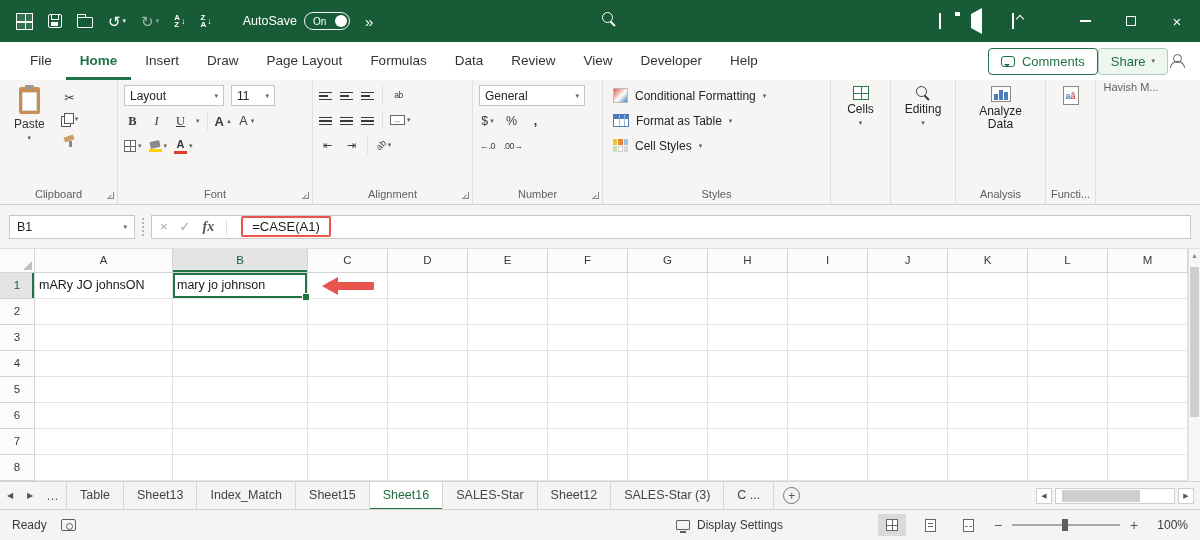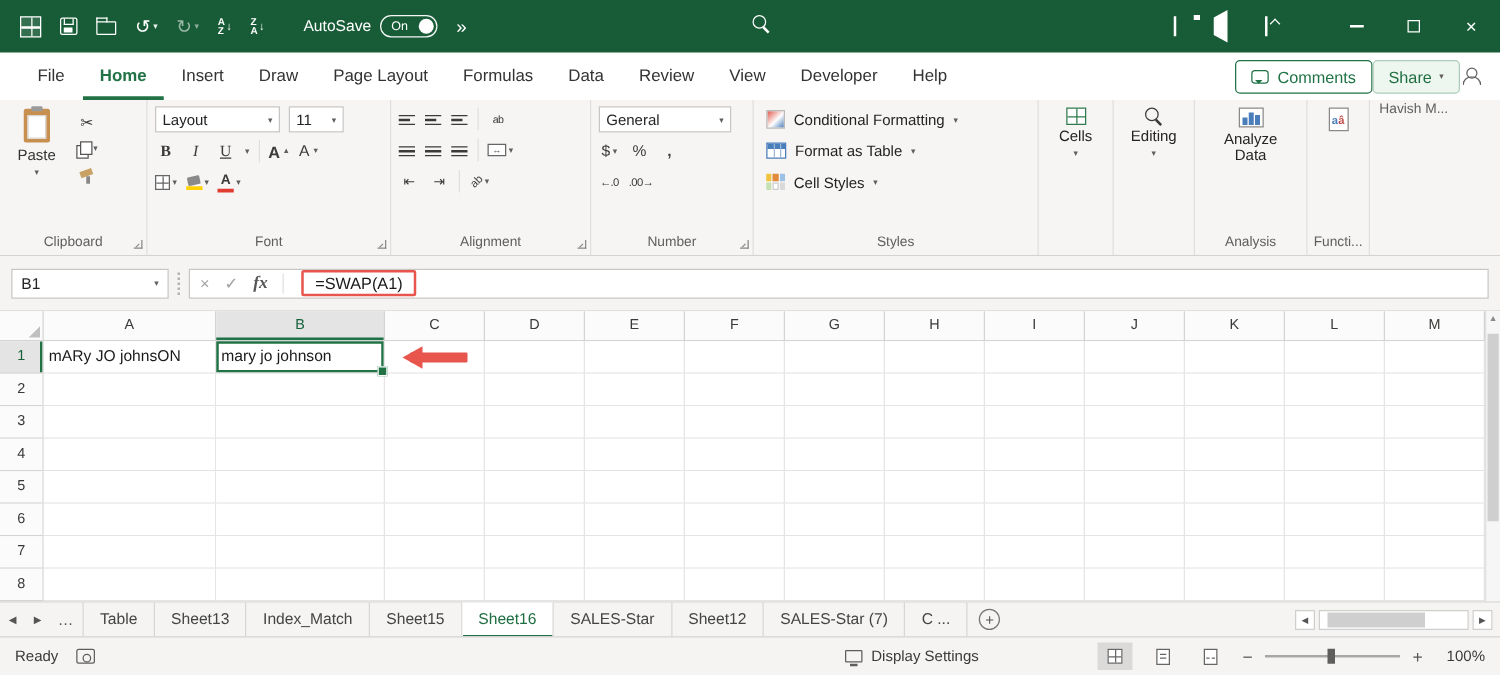--- a/index.html
+++ b/index.html
@@ -533,21 +533,21 @@
       <span>B1</span>
       <span class="chevd">▾</span>
     </div>
     <span class="dotsep"></span>
     <div class="fxbox">
       <span class="fxbtn">×</span>
       <span class="fxbtn">✓</span>
       <span class="fxsym">fx</span>
       <span class="fsep"></span>
       <span class="redbox">
-        <span>=SWAP(A1)</span>
+        <span>=CASE(A1)</span>
       </span>
     </div>
   </div>
 
   <div class="gridzone">
     <div class="sheetarea">
       <div class="hdrrow">
         <div class="corner"></div>
         <div style="display:flex">
             <div class="colh" style="width: 138px;">A</div>
@@ -712,21 +712,21 @@
     <span class="navarr">▶</span>
     <span class="stabmore">…</span>
     <div style="display:flex;height:100%">
         <div class="stab">Table</div>
         <div class="stab">Sheet13</div>
         <div class="stab">Index_Match</div>
         <div class="stab">Sheet15</div>
         <div class="stab active">Sheet16</div>
         <div class="stab">SALES-Star</div>
         <div class="stab">Sheet12</div>
-        <div class="stab">SALES-Star (7)</div>
+        <div class="stab">SALES-Star (3)</div>
         <div class="stab">C ...</div>
       </div>
     <span class="addsheet">
         <span>+</span>
       </span>
     <span class="tabspacer"></span>
     <div class="hsbar">
       <span class="hsbtn">◀</span>
       <span class="hstrack">
           <span class="hsthumb"></span>

